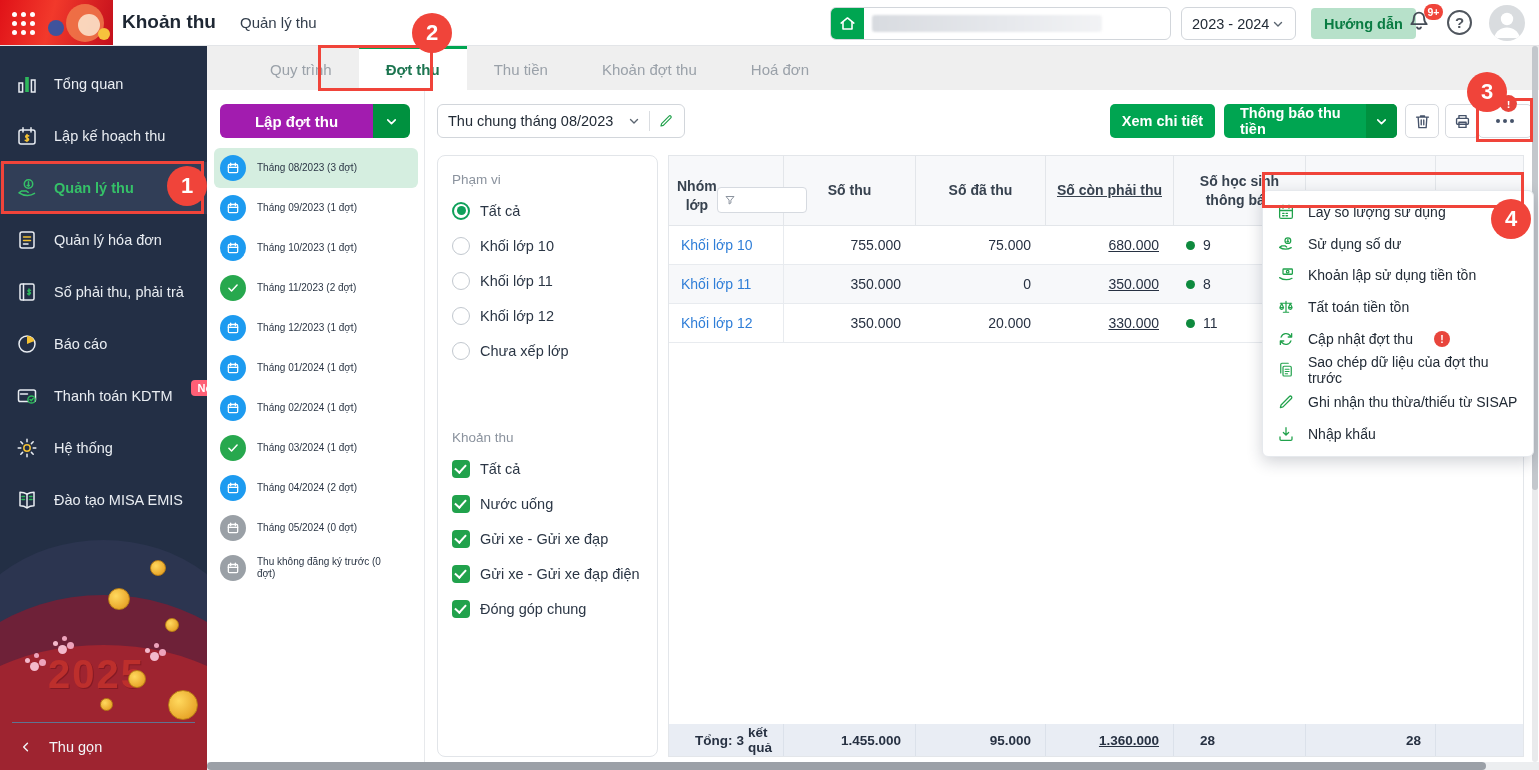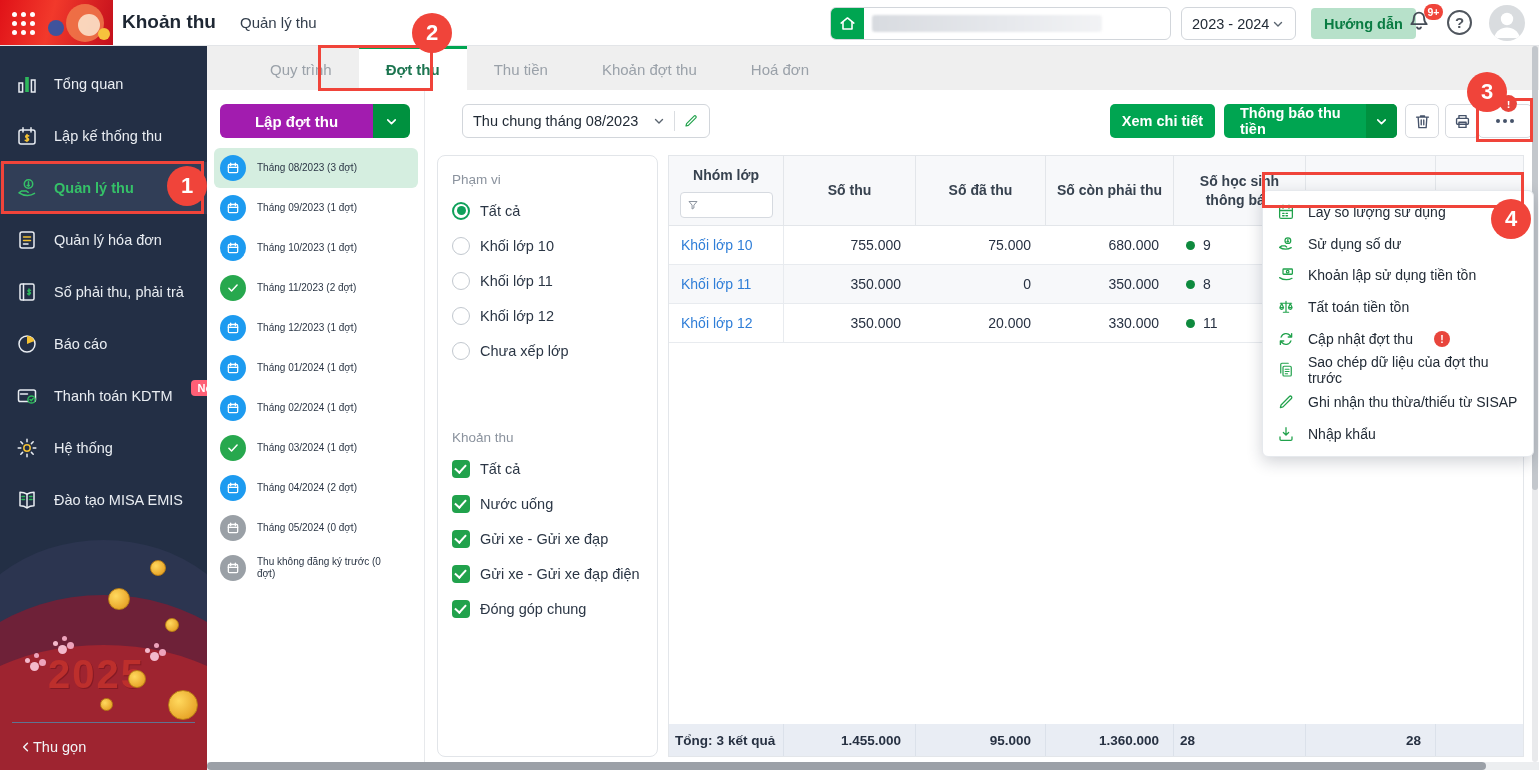--- a/index.html
+++ b/index.html
@@ -32,21 +32,21 @@
   .side-item.active { background:#313e57; color:#35c168; font-weight:bold; }
   .side-item svg { flex:none; }
   .new-badge { background:#ff5f76; color:#fff; font-size:11px; font-weight:bold; border-radius:4px; padding:2px 6px; margin-left:4px; position:relative; top:-8px; }
   .side-deco { position:absolute; left:0; right:0; bottom:0; height:230px; z-index:1; overflow:hidden; }
   .wave1 { position:absolute; left:-40px; right:-40px; top:0; height:160px; background:#2c3550; border-radius:50% 50% 0 0 / 70% 70% 0 0; }
   .wave2 { position:absolute; left:-60px; right:-60px; top:55px; height:200px; background:#6e2138; border-radius:50% 50% 0 0 / 60% 60% 0 0; }
   .wave3 { position:absolute; left:-60px; right:-60px; top:105px; height:170px; background:#9e2430; border-radius:50% 50% 0 0 / 55% 55% 0 0; }
   .deco-year { position:absolute; left:48px; top:112px; font-size:40px; font-weight:bold; color:#c8332b; opacity:.75; letter-spacing:2px; text-shadow:1px 1px 0 #7c1620; }
   .coin { position:absolute; border-radius:50%; background:radial-gradient(circle at 35% 35%,#ffd95e,#e9a82c 70%,#c8891a); border:1px solid #b97f16; }
   .blossom { position:absolute; width:9px; height:9px; border-radius:50%; background:#f3b9cb; box-shadow:8px -4px 0 -1px #eda3bb, -7px -6px 0 -2px #f3b9cb, 2px -11px 0 -2px #eda3bb; }
-  .collapse-row { position:absolute; left:0; right:0; bottom:0; height:47px; display:flex; align-items:center; padding:0 19px; color:#f2f4f6; font-size:14.5px; cursor:pointer; z-index:3; }
+  .collapse-row { position:absolute; left:0; right:0; bottom:0; height:47px; display:flex; align-items:center; gap:16px; padding:0 19px; color:#f2f4f6; font-size:14.5px; cursor:pointer; z-index:3; }
   .collapse-line { position:absolute; left:12px; right:12px; bottom:47px; height:1px; background:#5f7391; z-index:3; }
 
   
   .main { position:absolute; left:207px; top:46px; right:0; bottom:0; background:#fff; }
   .tabbar { position:absolute; top:0; left:0; right:0; height:44px; background:#efefef; display:flex; padding-left:36px; z-index:2; }
   .tab { display:flex; align-items:center; padding:0 27px; color:#9aa1a9; font-size:15px; cursor:pointer; border-top:3px solid transparent; }
   .tab.active { background:#fff; color:#1c7550; font-weight:bold; border-top:3px solid #00a551; }
   .body { position:absolute; top:44px; left:0; right:0; bottom:0; background:#fff; }
 
   
@@ -54,21 +54,21 @@
   .create-btn { position:absolute; left:13px; top:14px; width:190px; height:34px; border-radius:6px; overflow:hidden; display:flex; color:#fff; font-weight:bold; font-size:15px; cursor:pointer; }
   .create-main { flex:1; background:#a21caf; display:flex; align-items:center; justify-content:center; }
   .create-arrow { width:37px; background:#00913f; display:flex; align-items:center; justify-content:center; }
   .month-list { position:absolute; left:7px; top:58px; width:204px; }
   .month-item { display:flex; align-items:center; gap:11px; min-height:40px; border-radius:6px; padding:2px 6px; font-size:10px; color:#2b3645; cursor:pointer; line-height:1.25; }
   .month-item.selected { background:#d5eee0; }
   .m-ic { width:26px; height:26px; border-radius:50%; flex:none; display:flex; align-items:center; justify-content:center; }
   .m-blue { background:#1d9bf0; } .m-green { background:#27a84e; } .m-gray { background:#9aa0a6; }
 
   
-  .batch-select { position:absolute; left:230px; top:14px; width:248px; height:34px; border:1px solid #d2d6db; border-radius:6px; display:flex; align-items:center; padding:0 10px; gap:8px; cursor:pointer; background:#fff;margin-left:25px; }
+  .batch-select { position:absolute; left:230px; top:14px; width:248px; height:34px; border:1px solid #d2d6db; border-radius:6px; display:flex; align-items:center; padding:0 10px; gap:8px; cursor:pointer; background:#fff; }
   .batch-label { flex:1; font-size:14.5px; color:#222b36; white-space:nowrap; overflow:hidden; }
   .batch-div { width:1px; height:20px; background:#dadde1; }
   .filter-card { position:absolute; left:230px; top:65px; width:221px; bottom:13px; border:1px solid #e2e5e9; border-radius:8px; padding:16px 14px; background:#fff; }
   .group-label { color:#8b939e; font-size:13.5px; margin-bottom:6px; }
   .opt-row { display:flex; align-items:center; gap:10px; min-height:35px; font-size:14.5px; color:#2b3645; cursor:pointer; }
   .radio { width:18px; height:18px; border:1px solid #c2c8cf; border-radius:50%; flex:none; background:#fff; display:flex; align-items:center; justify-content:center; }
   .radio.on { border:2px solid #0fa05a; }
   .radio.on i { width:9px; height:9px; border-radius:50%; background:#0fa05a; }
   .cbox { width:18px; height:18px; border-radius:4px; background:#21a24c; flex:none; position:relative; }
   .cbox::after { content:""; position:absolute; left:5px; top:2px; width:5px; height:9px; border:solid #fff; border-width:0 2px 2px 0; transform:rotate(42deg); }
@@ -83,33 +83,33 @@
   .icon-btn { position:absolute; top:14px; width:34px; height:34px; background:#fff; border:1px solid #d7dadf; border-radius:5px; display:flex; align-items:center; justify-content:center; cursor:pointer; }
   .dots-btn span { display:flex; gap:3px; }
   .dots-btn i { width:4px; height:4px; border-radius:50%; background:#46536a; }
   .alert-badge { position:absolute; width:17px; height:17px; border-radius:50%; background:#e8453c; color:#fff; font-size:11px; font-weight:bold; display:flex; align-items:center; justify-content:center; z-index:21; }
 
   
   .table-wrap { position:absolute; left:0; top:65px; right:15px; bottom:13px; border:1px solid #e3e6ea; background:#fff; }
   .thead { display:flex; height:70px; background:#f7f8fa; border-bottom:1px solid #e3e6ea; }
   .th { border-right:1px solid #e3e6ea; display:flex; align-items:center; justify-content:center; text-align:center; font-weight:bold; color:#37424f; font-size:14px; line-height:1.3; padding:0 8px; }
   .th:last-child { border-right:none; }
-  .c1{width:115px;flex:none;} .c2{width:132px;flex:none;} .c3{width:130px;flex:none;} .c4{width:128px;flex:none;} .c5{width:132px;flex:none;} .c6{width:130px;flex:none;} .c7{flex:1;}
-  .th-group { flex-direction:column; justify-content:flex-start; padding-top:10px; }
+  .c1{width:115px;flex:none;} .c2{width:132px;flex:none;} .c3{width:130px;flex:none;} .c4{width:128px;flex:none;text-decoration:underline;} .c5{width:132px;flex:none;} .c6{width:130px;flex:none;} .c7{flex:1;}
+  .th-group { flex-direction:row; justify-content:flex-start; padding-top:10px; }
   .col-filter { margin-top:8px; width:93px; height:26px; border:1px solid #d6dae0; border-radius:4px; background:#fff; display:flex; align-items:center; padding:0 6px; gap:4px; }
   .col-filter input { border:none; outline:none; width:60px; font-size:13px; background:transparent; }
   .trow { display:flex; height:39px; border-bottom:1px solid #e8ebef; align-items:stretch; }
   .trow.alt { background:#f7f8fa; }
   .td { display:flex; align-items:center; border-right:1px solid transparent; padding:0 14px; font-size:14px; color:#273142; }
   .td.num { justify-content:flex-end; }
   .td.c1 { border-right:1px solid #e8ebef; padding:0 12px; }
   .link { color:#2f7ed8; cursor:pointer; }
   .gdot { width:9px; height:9px; border-radius:50%; background:#0e8a3e; margin-right:8px; flex:none; }
   .tfoot { position:absolute; left:0; right:0; bottom:0; height:32px; background:#e9edf4; display:flex; align-items:center; font-weight:bold; color:#273142; font-size:13.5px; }
-  .fcell { height:100%; display:flex; align-items:center; padding:0 6px; border-right:1px solid #dbe1ea; }
+  .fcell { height:100%; display:flex; align-items:center; padding:0 26px; border-right:1px solid #dbe1ea; }
   .fcell.num { justify-content:flex-end; padding-right:14px; }
   .fcell:last-child { border-right:none; }
   .tfoot .label b { margin:0 4px 0 4px; }
 
   
   .vscroll { position:absolute; right:1px; top:0; bottom:8px; width:6px; background:#e9eaec; border-radius:3px; z-index:5; }
   .vscroll i { display:block; width:6px; height:62%; margin-top:8%; background:#c3c7cc; border-radius:3px; }
   .hscroll { position:absolute; left:0; right:0; bottom:0; height:8px; background:#eceef0; z-index:5; }
   .hscroll i { display:block; height:8px; width:96%; background:#9ba0a7; border-radius:4px; }
 
@@ -210,21 +210,21 @@
             <rect x="16.4" y="8" width="3.6" height="12" fill="none" stroke="#e9edf2" stroke-width="1.5"></rect>
           </svg>
         <span>Tổng quan</span>
       </div>
       <div class="side-item">
         <svg width="24" height="24" viewBox="0 0 24 24" fill="none" stroke="#e9edf2" stroke-width="1.5" stroke-linecap="round">
             <rect x="4" y="6" width="16" height="14" rx="2"></rect>
             <path d="M8 3.8V8M16 3.8V8"></path>
             <path d="M12 10.5v7M10.2 16.2c.6.6 3 .8 3.4-.6.4-1.5-3-1.6-2.9-3.1.1-1.3 2.3-1.3 3-.6" stroke="#f3c133"></path>
           </svg>
-        <span>Lập kế thống thu</span>
+        <span>Lập kế hoạch thu</span>
       </div>
       <div class="side-item active">
         <svg width="24" height="24" viewBox="0 0 24 24" fill="none" stroke="#35c168" stroke-width="1.5" stroke-linecap="round">
             <circle cx="13.5" cy="8" r="4.2"></circle>
             <path d="M13.5 5.8v4.4M12.2 9.4h2.1M4 16.8c2.6 1.8 5.4 2.6 8.6 2.6 2.6 0 5-.7 6.9-2M4 16.8l2.6-1.9h4.6l2 1.4"></path>
           </svg>
         <span>Quản lý thu</span>
       </div>
       <div class="side-item">
         <svg width="24" height="24" viewBox="0 0 24 24" fill="none" stroke="#e9edf2" stroke-width="1.5" stroke-linecap="round">

